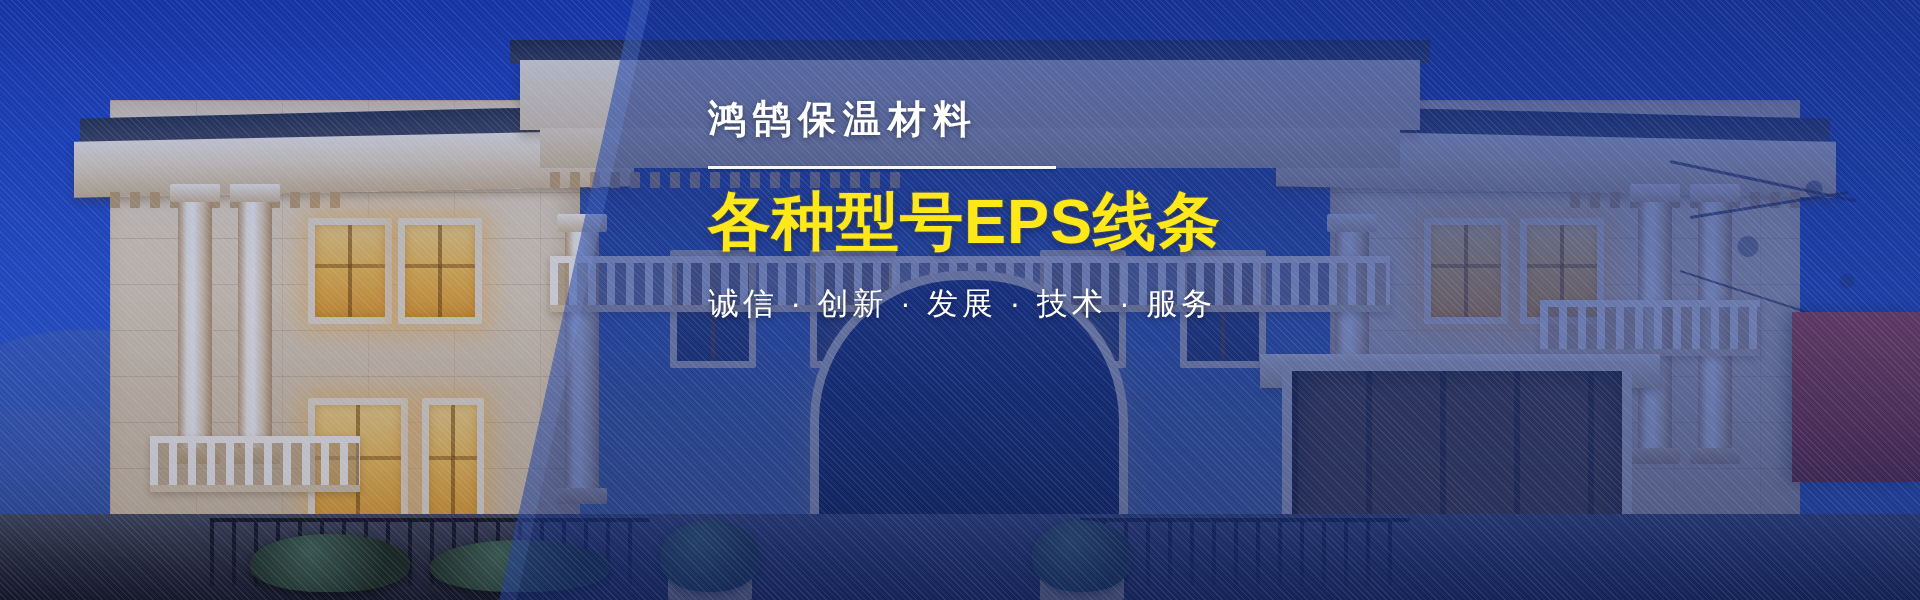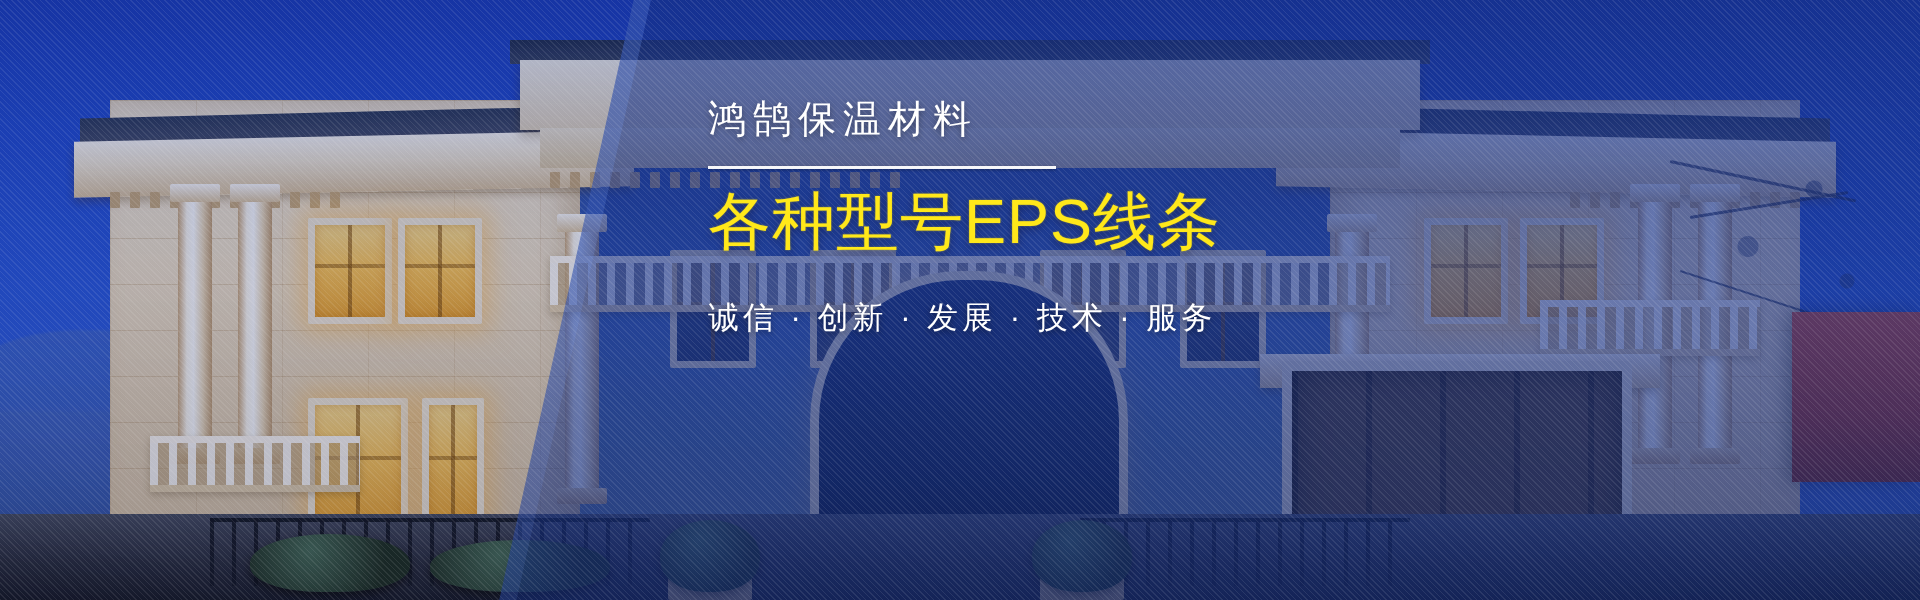--- a/index.html
+++ b/index.html
@@ -232,37 +232,37 @@
     clip-path:polygon(33.0% 0%, 33.9% 0%, 26.9% 100%, 26.0% 100%);
   }
 
   
   .copy{
     position:absolute;left:708px;top:96px;width:1000px;
     color:#fff;
   }
   .brand{
     font-size:38px;line-height:1.25;letter-spacing:7px;
-    font-weight:400;color:#ffffff;
+    font-weight:700;color:#ffffff;
     text-shadow:0 2px 6px rgba(0,0,0,.40);
     white-space:nowrap;
   }
   .rule{
     width:348px;height:3px;background:#ffffff;opacity:.95;
     margin:22px 0 16px 0;
     box-shadow:0 1px 3px rgba(0,0,0,.35);
   }
   .head{
-    font-size:63px;line-height:1.16;font-weight:normal;letter-spacing:1px;
+    font-size:63px;line-height:1.16;font-weight:bold;letter-spacing:1px;
     color:#ffe81a;
     text-shadow:0 3px 8px rgba(20,20,60,.55), 0 0 2px rgba(255,232,26,.6);
     white-space:nowrap;
   }
   .tag{
-    margin-top:40px;
+    margin-top:26px;
     font-size:31px;line-height:1.3;letter-spacing:4px;color:#ffffff;
     text-shadow:0 2px 6px rgba(0,0,0,.45);
     white-space:nowrap;
   }
 
   .vignette{
     position:absolute;inset:0;pointer-events:none;
     background:radial-gradient(150% 110% at 50% 45%, rgba(0,0,0,0) 52%, rgba(0,0,0,.30) 100%);
   }
 </style>

